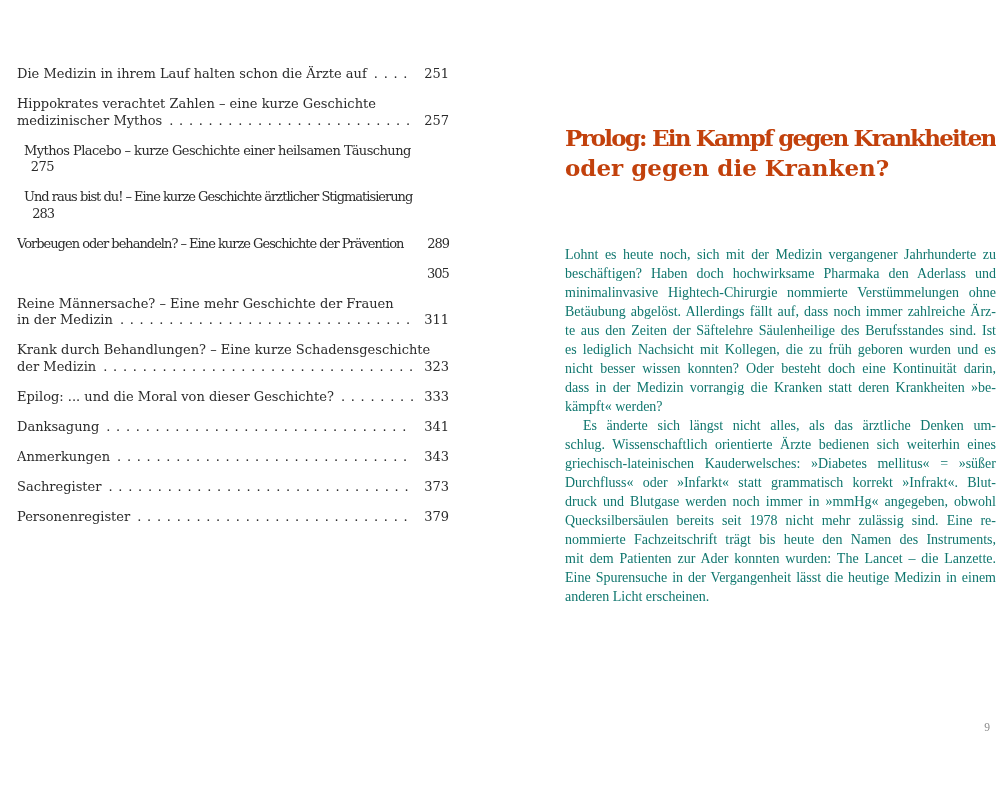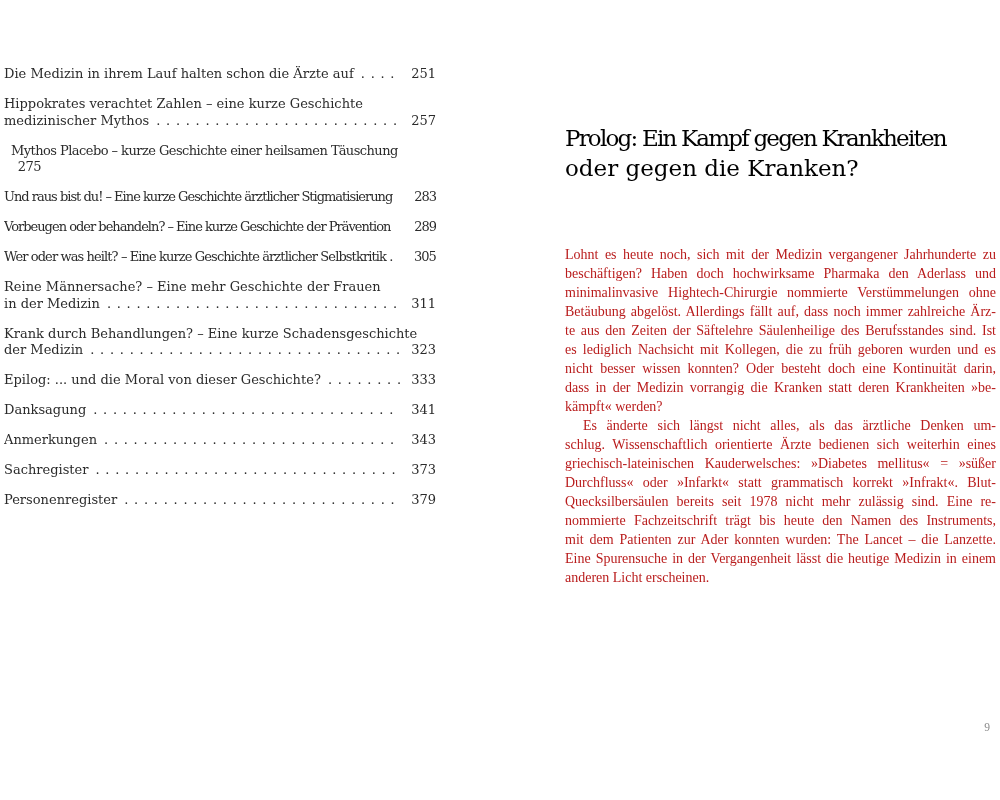--- a/index.html
+++ b/index.html
@@ -7,21 +7,21 @@
     width: 1000px; height: 800px;
     background: #ffffff;
     overflow: hidden;
     position: relative;
     font-kerning: normal;
   }
 
   
   .page-left {
     position: absolute;
-    left: 4px; top: 66px;
+    left: 17px; top: 66px;
     width: 432px;
   }
   .toc-entry { margin-bottom: 13.5px; }
   .toc-line {
     display: flex;
     align-items: baseline;
     line-height: 16.5px;
     font-family: "DejaVu Serif", serif;
     font-size: 13px;
     color: #2b2b2b;
@@ -46,33 +46,33 @@
 
   
   .page-right {
     position: absolute;
     left: 565px; top: 0;
     width: 431px; height: 800px;
   }
   .chapter-title { position: absolute; top: 123px; left: 0; width: 431px; }
   .title-line {
     font-family: "DejaVu Serif", serif;
-    font-weight: normal;
+    font-weight: bold;
     font-size: 23px;
     line-height: 30px;
-    color: #000000;
+    color: #c2410c;
     white-space: nowrap;
     overflow: hidden;
   }
   .body-block { position: absolute; top: 245px; left: 0; width: 431px; }
   .body-line {
     font-family: "Liberation Serif", serif;
     font-size: 14px;
     line-height: 19px;
-    color: #b91c1c;
+    color: #0f766e;
     white-space: nowrap;
     overflow: hidden;
     text-align: justify;
     text-align-last: justify;
   }
   .body-line.lastline { text-align-last: left; }
   .body-line.indent { padding-left: 18px; }
   .italic { }
 
   .folio {
@@ -108,36 +108,35 @@
         </div>
       </div>
       <div class="toc-entry">
         <div class="toc-line fitline" style="letter-spacing: -0.55px; flex-direction: column;">
           <span class="toc-text">Mythos Placebo – kurze Geschichte einer heilsamen Täuschung</span>
           <span class="leader">. . . . . . . . . . . . . . . . . . . . . . . . . . . . . . . . . . . . . . . . . . . . . . . . . . . . . . . . . . . . </span>
           <span class="toc-pagenum">275</span>
         </div>
       </div>
       <div class="toc-entry">
-        <div class="toc-line fitline" style="letter-spacing: -1px;">
+        <div class="toc-line fitline" style="letter-spacing: -1px; flex-direction: column;">
           <span class="toc-text">Und raus bist du! – Eine kurze Geschichte ärztlicher Stigmatisierung</span>
           <span class="leader empty">. . . . . . . . . . . . . . . . . . . . . . . . . . . . . . . . . . . . . . . . . . . . . . . . . . . . . . . . . . . . </span>
           <span class="toc-pagenum">283</span>
         </div>
       </div>
       <div class="toc-entry">
         <div class="toc-line fitline" style="letter-spacing: -1px;">
           <span class="toc-text">Vorbeugen oder behandeln? – Eine kurze Geschichte der Prävention</span>
           <span class="leader empty">. . . . . . . . . . . . . . . . . . . . . . . . . . . . . . . . . . . . . . . . . . . . . . . . . . . . . . . . . . . . </span>
           <span class="toc-pagenum">289</span>
         </div>
       </div>
       <div class="toc-entry">
         <div class="toc-line fitline" style="letter-spacing: -0.9px;">
-          <span class="toc-text">Wer oder was heilt? – Eine kurze Geschichte ärztlicher Selbstkritik .</span>
           <span class="leader empty">. . . . . . . . . . . . . . . . . . . . . . . . . . . . . . . . . . . . . . . . . . . . . . . . . . . . . . . . . . . . </span>
           <span class="toc-pagenum">305</span>
         </div>
       </div>
       <div class="toc-entry">
         <div class="toc-line fitline">
           <span class="toc-text">Reine Männersache? – Eine mehr Geschichte der Frauen</span>
         </div>
         <div class="toc-line fitline">
           <span class="toc-text">in der Medizin</span>
@@ -208,20 +207,21 @@
         <div class="body-line fitline"><span>es lediglich Nachsicht mit Kollegen, die zu früh geboren wurden und es</span></div>
         <div class="body-line fitline"><span>nicht besser wissen konnten? Oder besteht doch eine Kontinuität darin,</span></div>
         <div class="body-line fitline"><span>dass in der Medizin vorrangig die Kranken statt deren Krankheiten »be-</span></div>
         <div class="body-line fitline lastline"><span>kämpft« werden?</span></div>
       </div>
       <div class="para">
         <div class="body-line fitline indent"><span>Es änderte sich längst nicht alles, als das ärztliche Denken um-</span></div>
         <div class="body-line fitline"><span>schlug. Wissenschaftlich orientierte Ärzte bedienen sich weiterhin eines</span></div>
         <div class="body-line fitline"><span>griechisch-lateinischen Kauderwelsches: »Diabetes mellitus« = »süßer</span></div>
         <div class="body-line fitline"><span>Durchfluss« oder »Infarkt« statt grammatisch korrekt »Infrakt«. Blut-</span></div>
+        <div class="body-line fitline"><span>druck und Blutgase werden noch immer in »mmHg« angegeben, obwohl</span></div>
         <div class="body-line fitline"><span>Quecksilbersäulen bereits seit 1978 nicht mehr zulässig sind. Eine re-</span></div>
         <div class="body-line fitline"><span>nommierte Fachzeitschrift trägt bis heute den Namen des Instruments,</span></div>
         <div class="body-line fitline"><span>mit dem Patienten zur Ader konnten wurden: </span><span class="italic">The Lancet</span><span> – die Lanzette.</span></div>
         <div class="body-line fitline"><span>Eine Spurensuche in der Vergangenheit lässt die heutige Medizin in einem</span></div>
         <div class="body-line fitline lastline"><span>anderen Licht erscheinen.</span></div>
       </div>
     </div>
 </div>
 
 <div class="folio">9</div>

